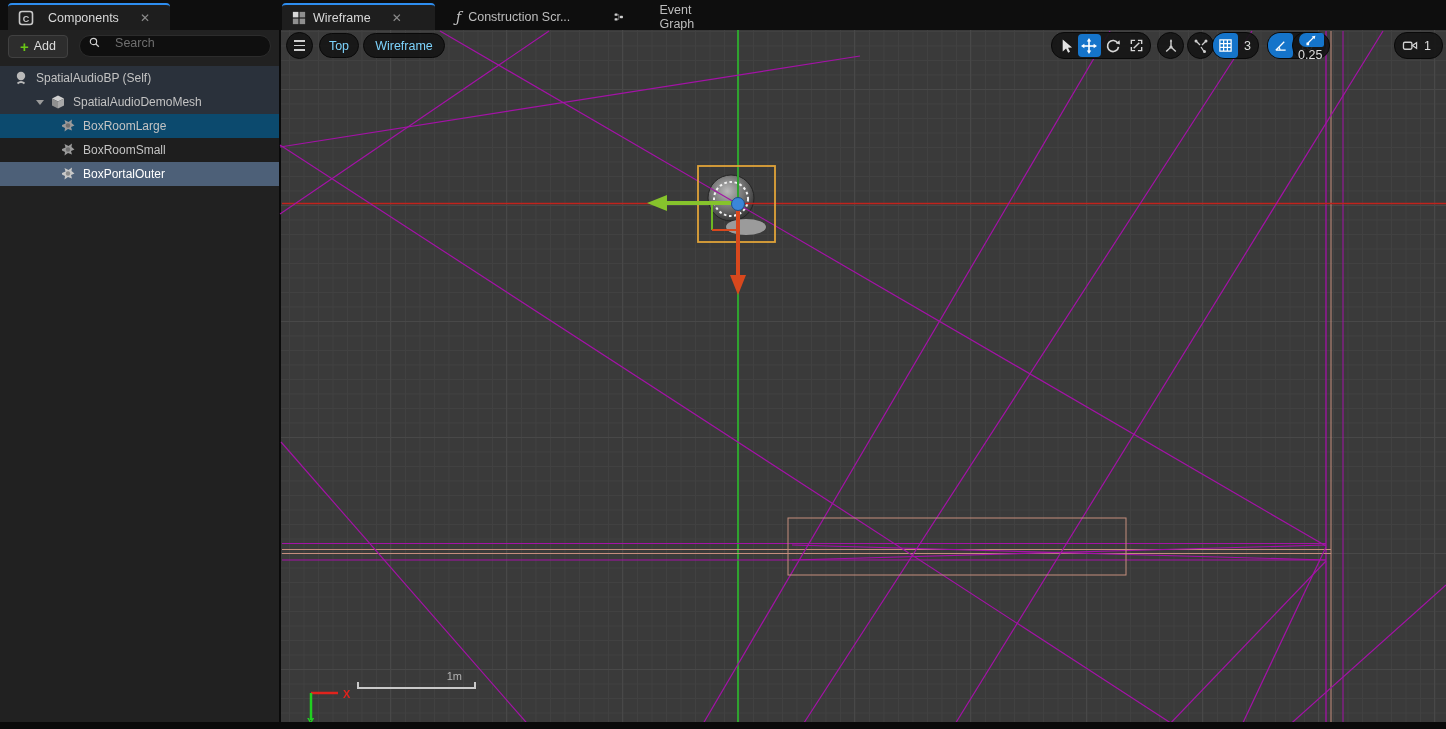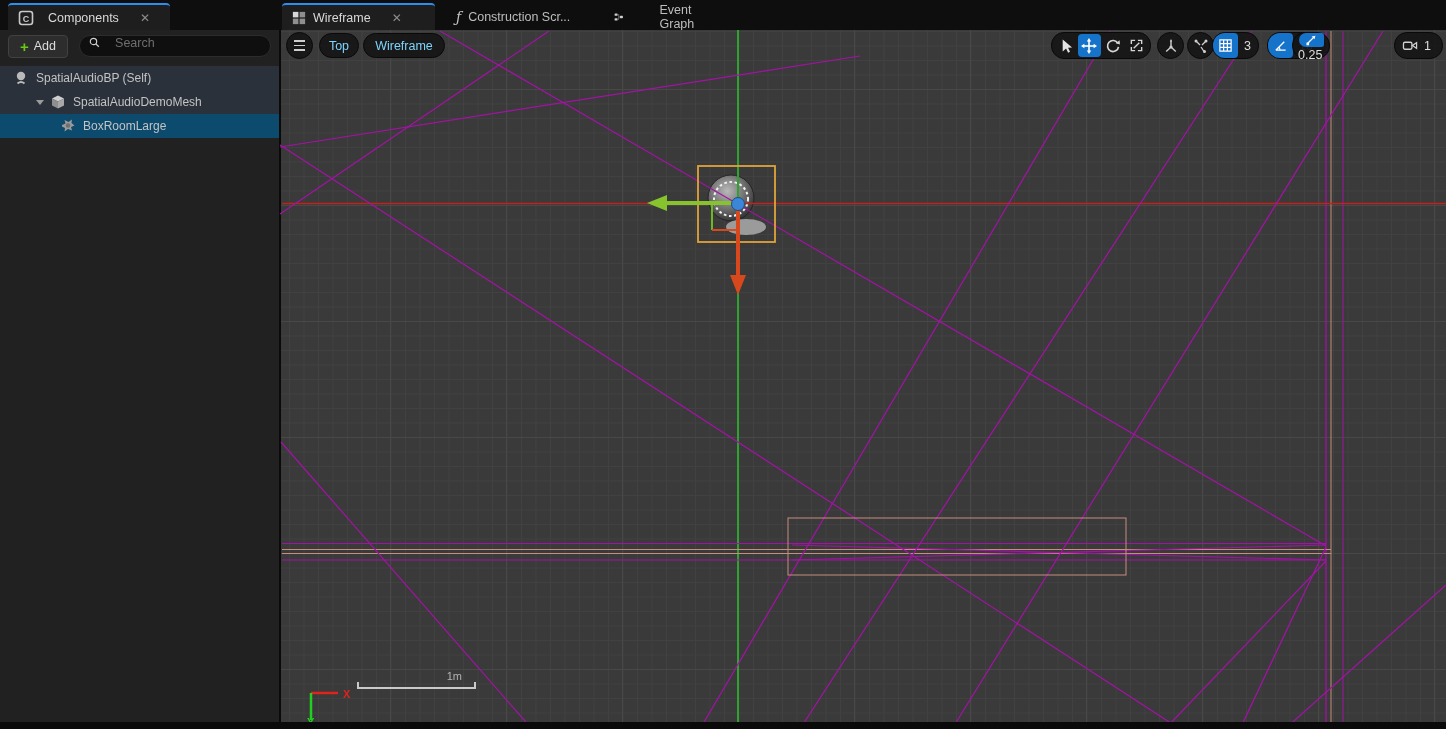--- a/index.html
+++ b/index.html
@@ -339,19 +339,33 @@
       </div>
 
       <div class="trow odd" style="padding-left:60px;">
         <svg class="ticon" viewBox="0 0 16 16">
           <polygon points="2,7 5.5,5.5 4.5,2 8.5,4 12,1.5 11.5,5 14.5,7.5 11,9 12,12.5 8,11 4.5,13.5 5,10 2,8.5" fill="#9a9a9a"></polygon>
           <circle cx="8" cy="7.5" r="2.2" fill="#6f6f6f"></circle>
         </svg>
         <span>BoxRoomLarge</span>
       </div>
 
-
-
+      <div class="trow even" style="padding-left:60px;">
+        <svg class="ticon" viewBox="0 0 16 16">
+          <polygon points="2,7 5.5,5.5 4.5,2 8.5,4 12,1.5 11.5,5 14.5,7.5 11,9 12,12.5 8,11 4.5,13.5 5,10 2,8.5" fill="#9a9a9a"></polygon>
+          <circle cx="8" cy="7.5" r="2.2" fill="#6f6f6f"></circle>
+        </svg>
+        <span>BoxRoomSmall</span>
+      </div>
+
+
+      <div class="trow selected" style="padding-left:60px;">
+        <svg class="ticon" viewBox="0 0 16 16">
+          <polygon points="2,7 5.5,5.5 4.5,2 8.5,4 12,1.5 11.5,5 14.5,7.5 11,9 12,12.5 8,11 4.5,13.5 5,10 2,8.5" fill="#c9c9c9"></polygon>
+          <circle cx="8" cy="7.5" r="2.2" fill="#8a8a8a"></circle>
+        </svg>
+        <span>BoxPortalOuter</span>
+      </div>
     </div>
   </div>
 
   <div id="bottom-strip"></div>
 </div>
 
 </body></html>

